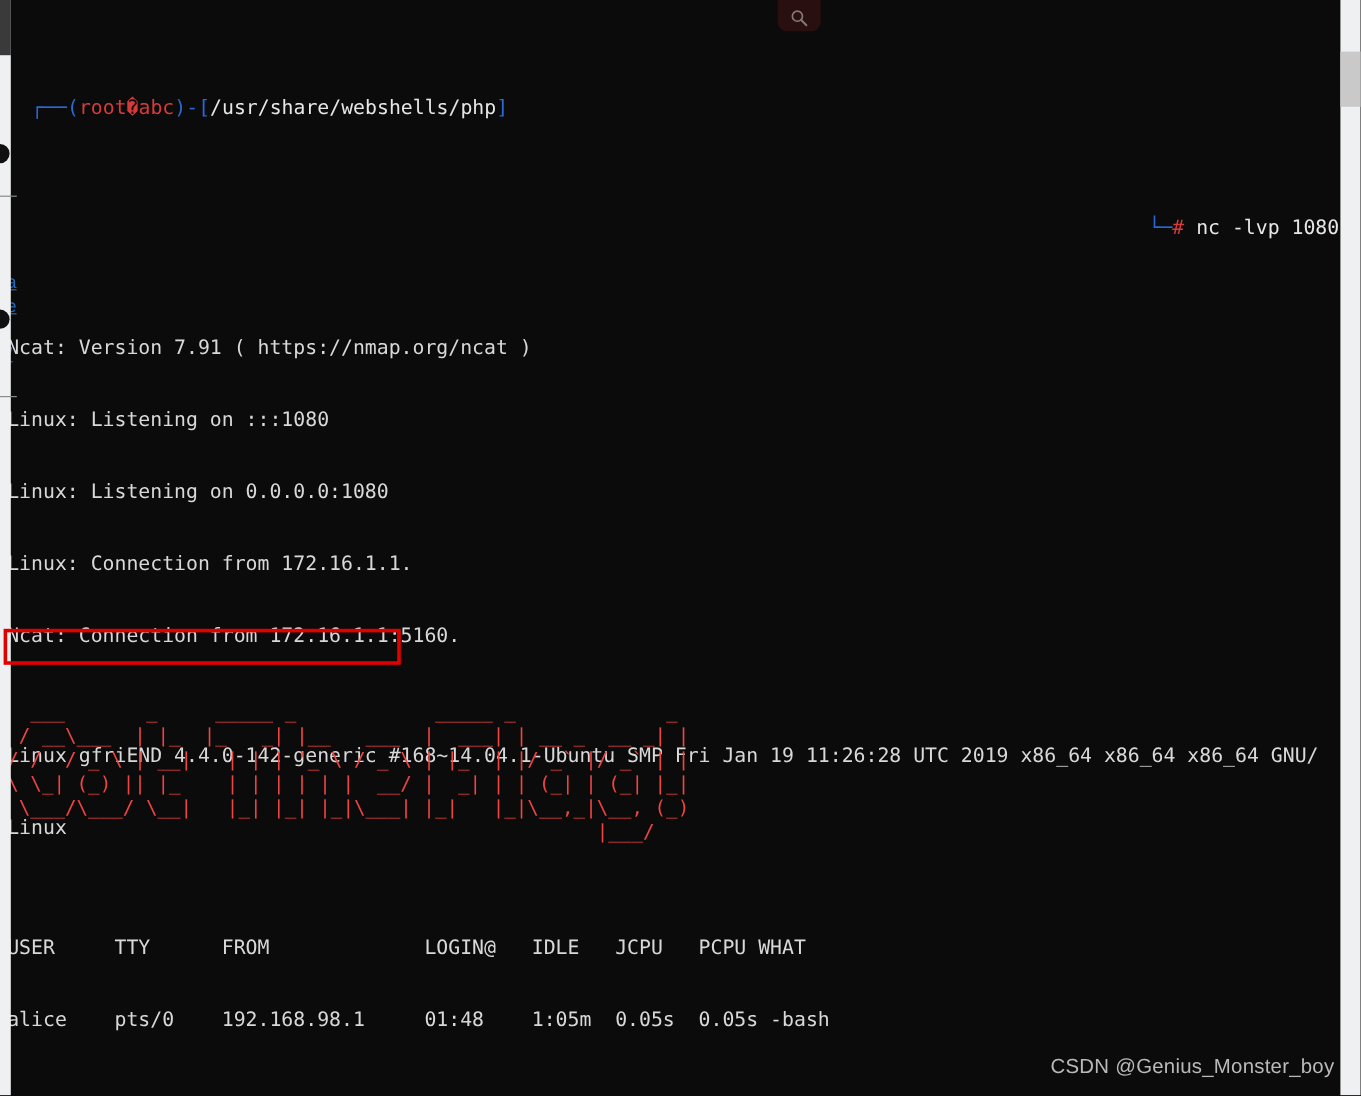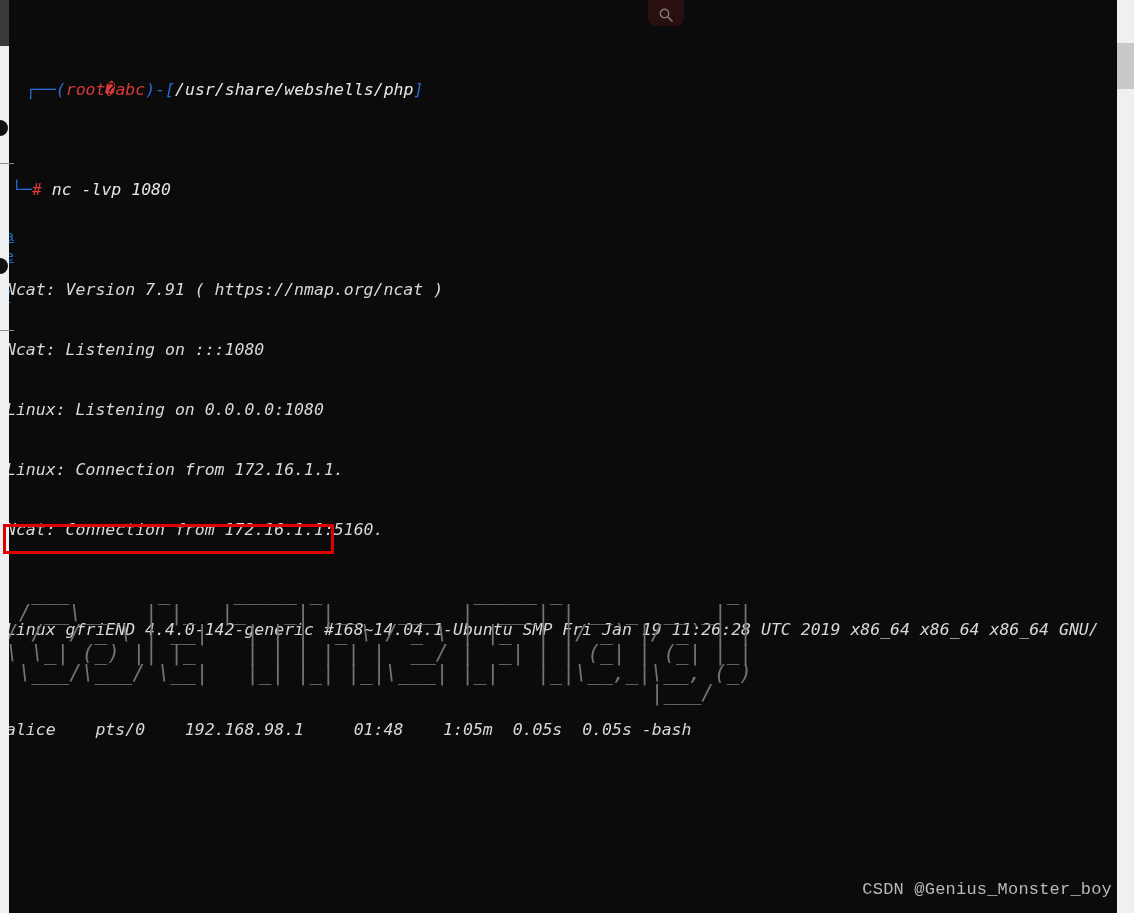--- a/index.html
+++ b/index.html
@@ -107,29 +107,29 @@
     left: 6px; top: 0;
     width: 1110px;
     height: 913px;
     z-index: 2;
     color: #d8d8d8;
     font-family: "DejaVu Sans Mono", "Liberation Mono", monospace;
     font-size: 16.5px;
     line-height: 20px;
     white-space: pre;
   }
-  .ln { display: block; height: 20px; font-style: italic; }
+  .ln { display: block; height: 20px; }
   .c-blue { color: #2a68d6; }
   .c-red  { color: #d73a3a; }
   .c-white{ color: #e6e6e6; }
   .c-repl { color: #d73a3a; }
 
   
   .prompt-1 { padding-left: 20px; }
-  .prompt-2 { padding-left: 6px; }
+  .prompt-2 { padding-left: 6px; text-align: right; }
 
   
   #cmd-box {
     position: absolute;
     left: 3px;
     top: 524px;
     width: 331px;
     height: 30px;
     border: 3px solid #e00000;
     box-sizing: border-box;
@@ -138,33 +138,33 @@
   }
 
   
   #ascii {
     position: absolute;
     left: 6px;
     top: 583px;
     z-index: 3;
     white-space: pre;
     font-family: "DejaVu Sans Mono", "Liberation Mono", monospace;
-    font-size: 21px;
+    font-size: 16px;
     line-height: 20px;
-    color: #737373;
+    color: #ef4444;
   }
 
   
   #watermark {
     position: absolute;
     right: 22px;
     bottom: 14px;
     z-index: 9;
     color: #b9b9b9;
-    font-family: Liberation Mono, monospace;
+    font-family: Liberation Sans, sans-serif;
     font-size: 17px;
     letter-spacing: .2px;
   }
 </style>
 </head>
 <body>
 
 <div id="screen">
 
   <div class="page-left-strip">
@@ -196,29 +196,31 @@
   <div id="term">
 
     
     <span class="ln prompt-1"><span class="c-blue">┌──(</span><span class="c-red">root</span><span class="c-repl">�</span><span class="c-red">abc</span><span class="c-blue">)-[</span><span class="c-white">/usr/share/webshells/php</span><span class="c-blue">]</span></span>
 
     
     <span class="ln prompt-2"><span class="c-blue">└─</span><span class="c-red">#</span><span class="c-white"> nc -lvp 1080</span></span>
 
     
     <span class="ln">Ncat: Version 7.91 ( https://nmap.org/ncat )</span>
-    <span class="ln">Ncat: Listening on :::1080</span>
+    <span class="ln">Linux: Listening on :::1080</span>
     <span class="ln">Linux: Listening on 0.0.0.0:1080</span>
     <span class="ln">Linux: Connection from 172.16.1.1.</span>
     <span class="ln">Ncat: Connection from 172.16.1.1:5160.</span>
 
     
     <span class="ln">Linux gfriEND 4.4.0-142-generic #168~14.04.1-Ubuntu SMP Fri Jan 19 11:26:28 UTC 2019 x86_64 x86_64 x86_64 GNU/</span>
-
-    
+    <span class="ln">Linux</span>
+
+    
+    <span class="ln">USER     TTY      FROM             LOGIN@   IDLE   JCPU   PCPU WHAT</span>
     <span class="ln">alice    pts/0    192.168.98.1     01:48    1:05m  0.05s  0.05s -bash</span>
     
 
     
     
     
 
     
     
 

